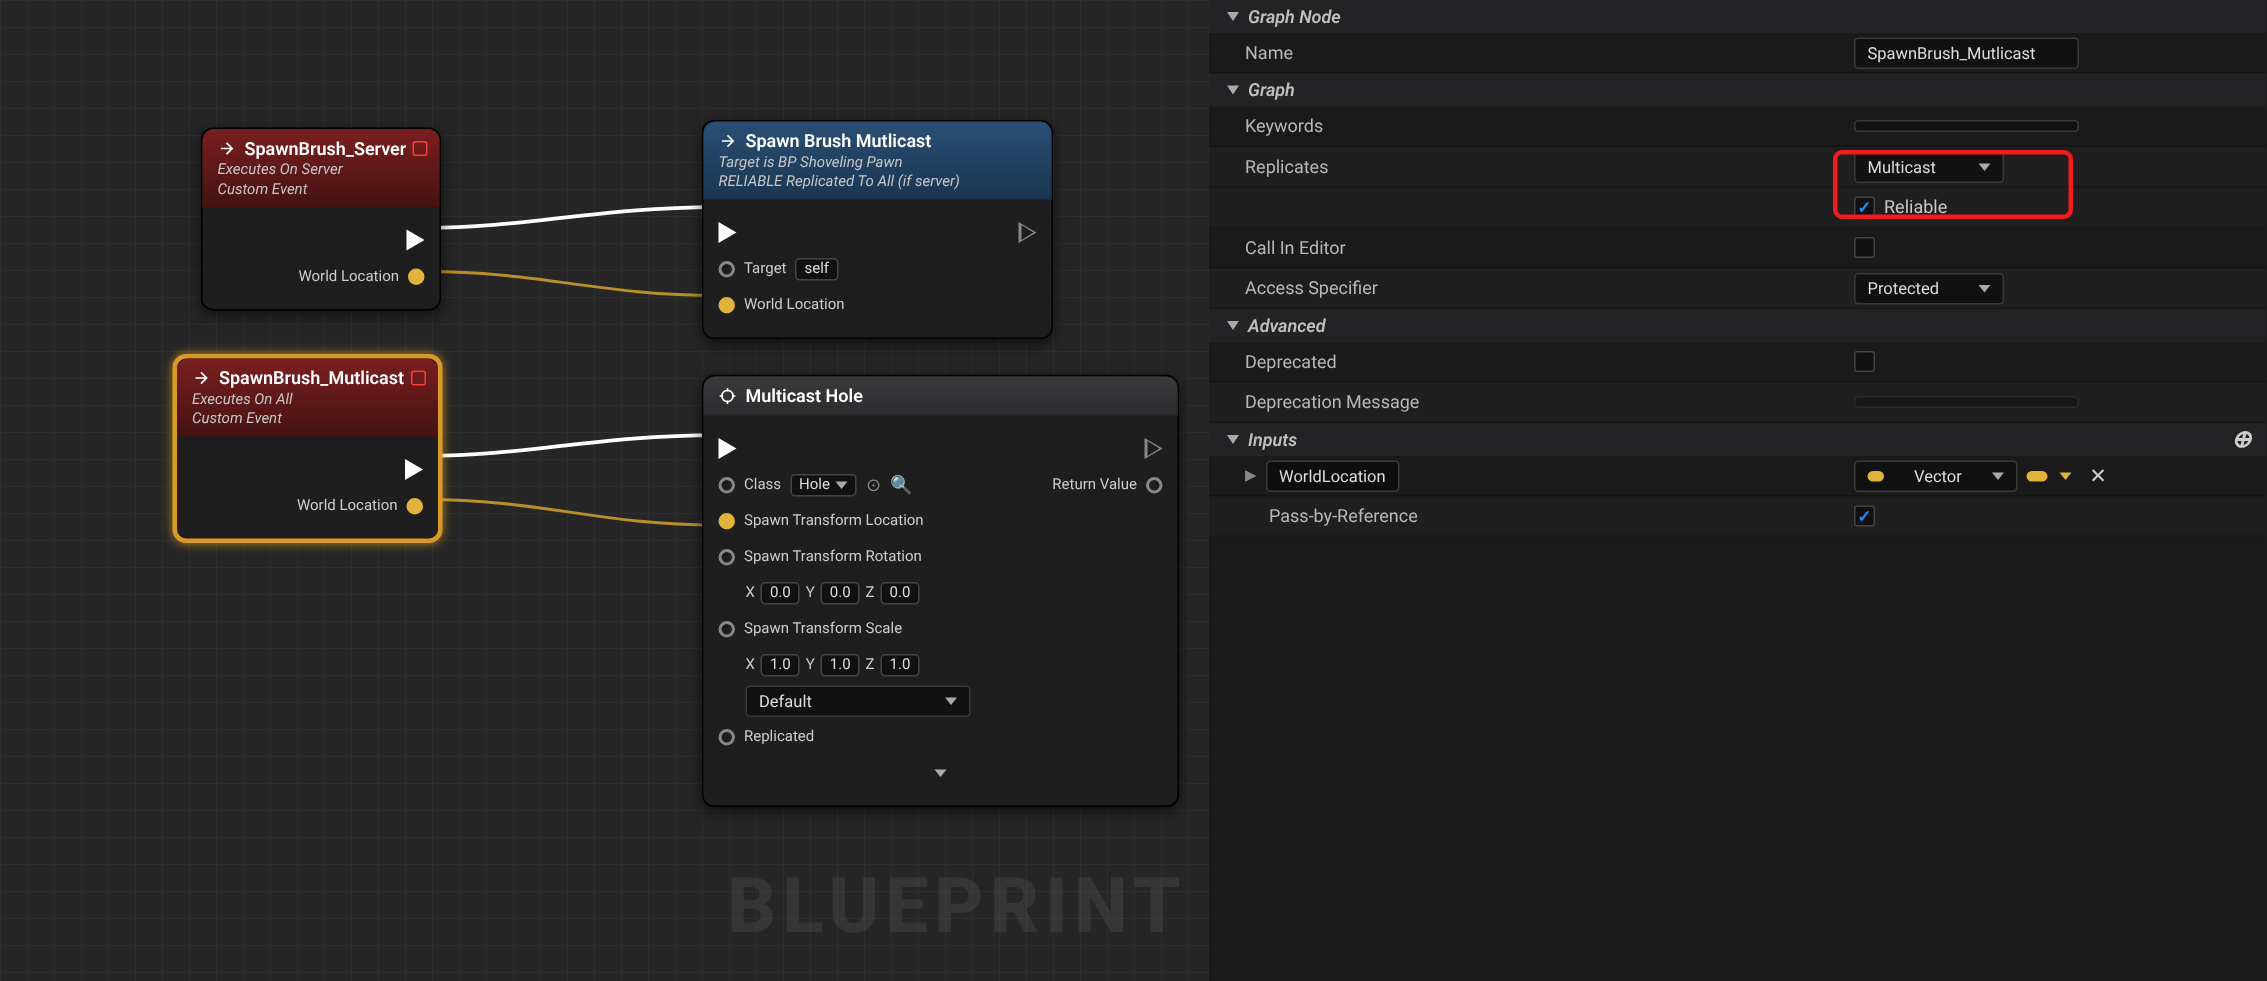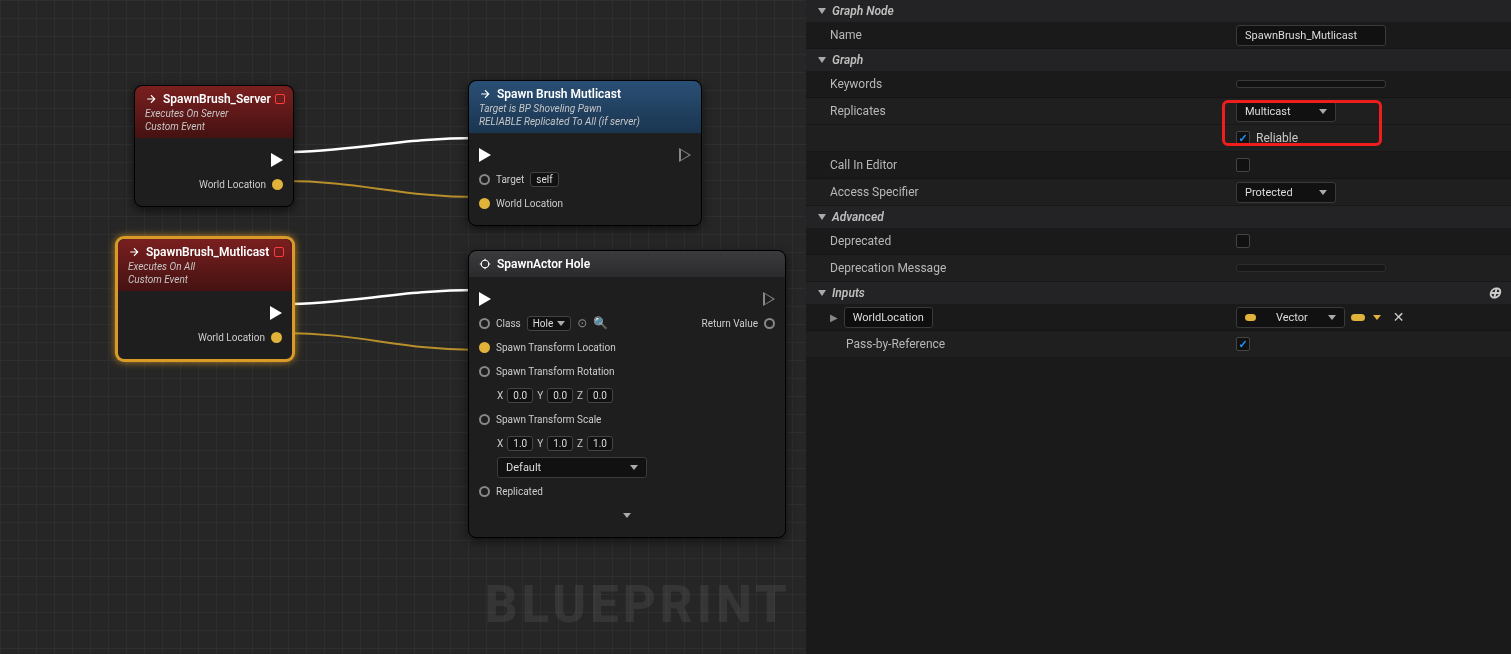--- a/index.html
+++ b/index.html
@@ -139,21 +139,21 @@
     </div>
   </div>
 
   <div class="node" style="left:468px;top:250px;width:318px;">
     <div class="node-head grey">
       <div class="node-title">
           <svg class="icon-g" viewBox="0 0 16 16">
             <circle cx="8" cy="8" r="5"></circle>
             <path d="M8 1v3M8 12v3M1 8h3M12 8h3"></path>
           </svg>
-        <span>SpawnActor Hole</span>
+        <span>Multicast Hole</span>
         </div>
     </div>
     <div class="node-body">
       <div class="row" style="justify-content:space-between;">
         <div class="exec-pin"></div>
         <div class="exec-pin hollow"></div>
       </div>
       <div class="row" style="justify-content:space-between;">
         <div style="display:flex;align-items:center;gap:6px;">
           <div class="pin class"></div>

